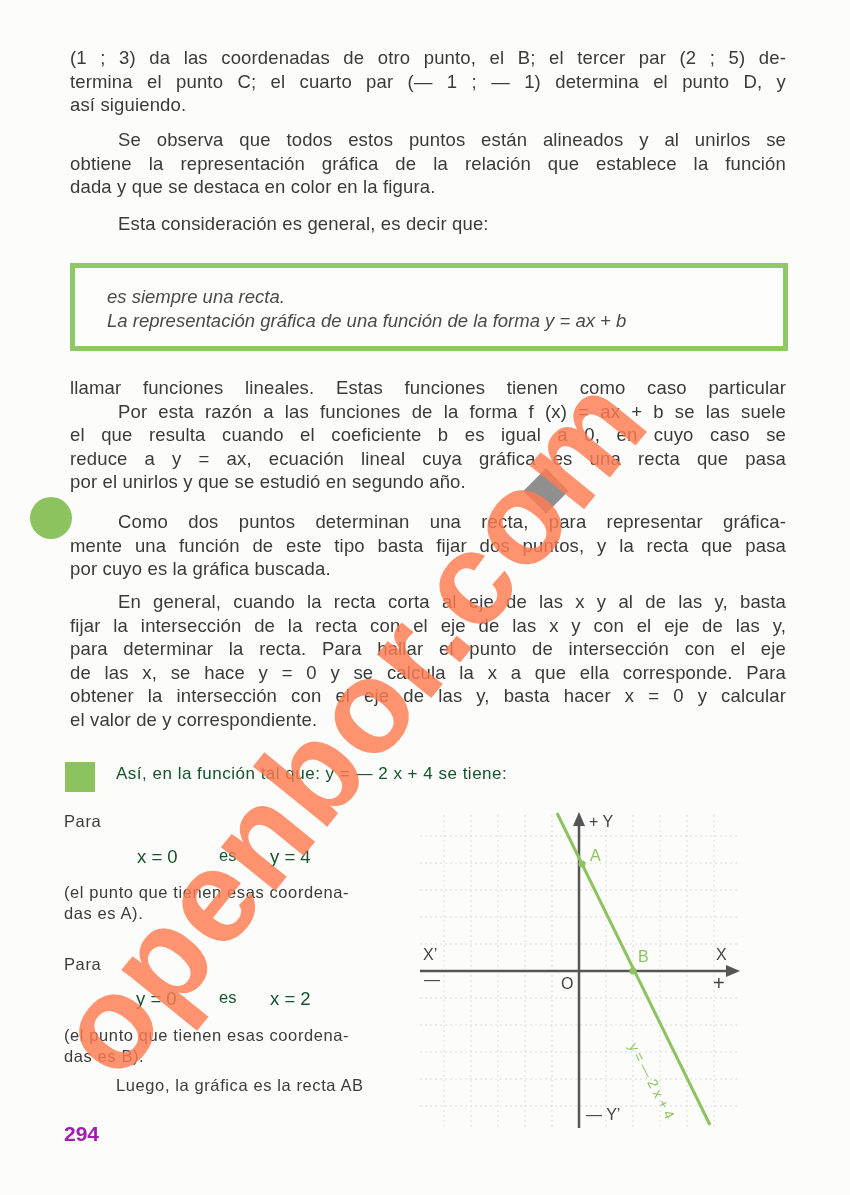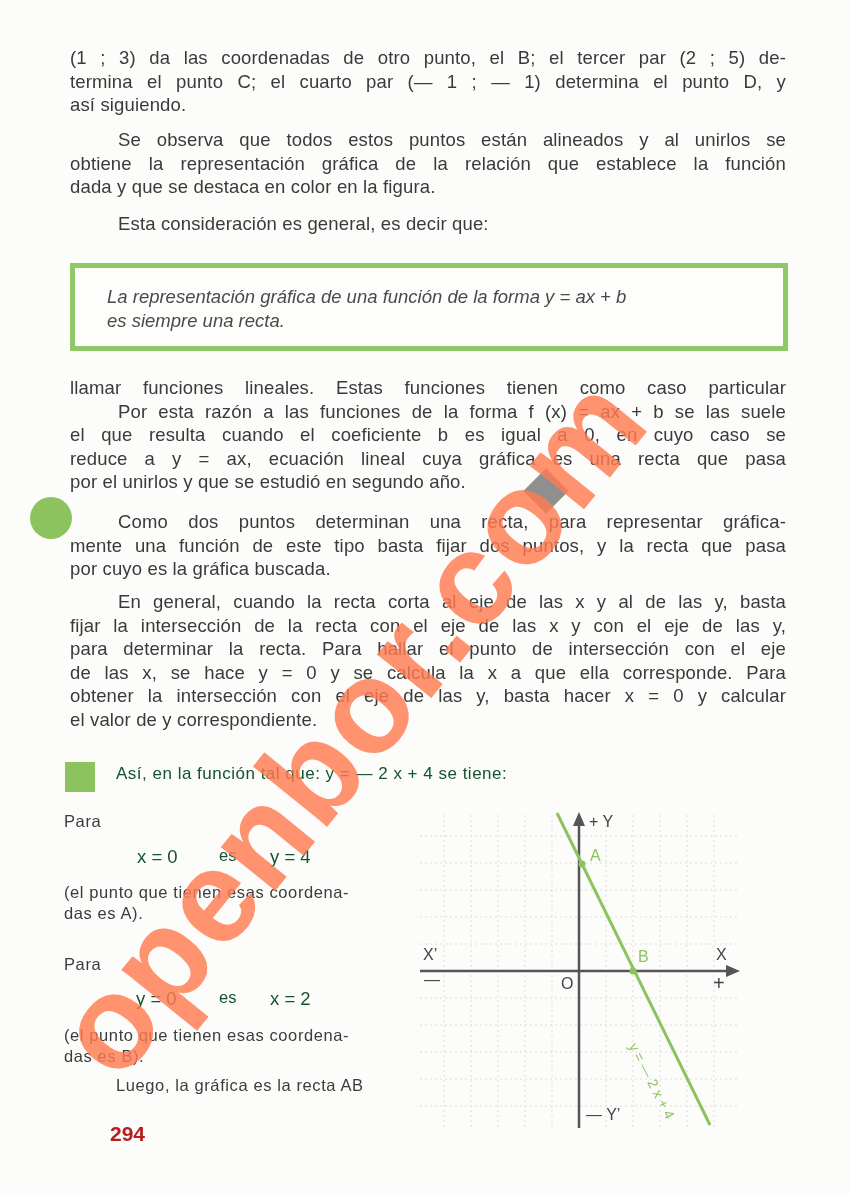--- a/index.html
+++ b/index.html
@@ -34,21 +34,21 @@
   }
   .gray-diamond {
     position: absolute; left: 530px; top: 475px; width: 32px; height: 32px; background: #8f8f8f;
     transform: rotate(45deg);
   }
   .small {
     position: absolute; left: 64px; font-size: 16.5px; line-height: 22px; color: #3c3c3c;
     letter-spacing: 0.6px;
   }
   .eq { position: absolute; font-size: 18.5px; color: #14532d; }
-  .pagenum { position: absolute; left: 64px; top: 1122px; font-size: 21px; font-weight: bold; color: #b91c1c; margin-left: 46px; }
+  .pagenum { position: absolute; left: 64px; top: 1122px; font-size: 21px; font-weight: bold; color: #a21caf; }
   .watermark {
     position: absolute; left: 0; top: 0; width: 850px; height: 1195px; pointer-events: none;
   }
   svg text { font-family: "Liberation Sans", sans-serif; }
 </style>
 </head>
 <body>
 
 <div class="p" style="top:46px;">
   <span class="ln">(1 ; 3) da las coordenadas de otro punto, el B; el tercer par (2 ; 5) de-</span>
@@ -61,22 +61,22 @@
   <span class="ln">obtiene la representación gráfica de la relación que establece la función</span>
   <span class="ln last">dada y que se destaca en color en la figura.</span>
 </div>
 
 <div class="p" style="top:212px;">
   <span class="ln last indent">Esta consideración es general, es decir que:</span>
 </div>
 
 <div class="box">
   <div class="inner">
+    <div>es siempre una recta.</div>
     <div>La representación gráfica de una función de la forma  y = ax + b</div>
-    <div>es siempre una recta.</div>
   </div>
 </div>
 
 <div class="p" style="top:376px;">
   <span class="ln">llamar funciones lineales.  Estas funciones tienen como caso particular</span>
   <span class="ln indent">Por esta razón a las funciones de la forma  f (x) = ax + b  se las suele</span>
   <span class="ln">el que resulta cuando el coeficiente b es igual a 0, en cuyo caso se</span>
   <span class="ln">reduce a  y = ax,  ecuación lineal cuya gráfica es una recta que pasa</span>
   <span class="ln last">por el unirlos y que se estudió en segundo año.</span>
 </div>

